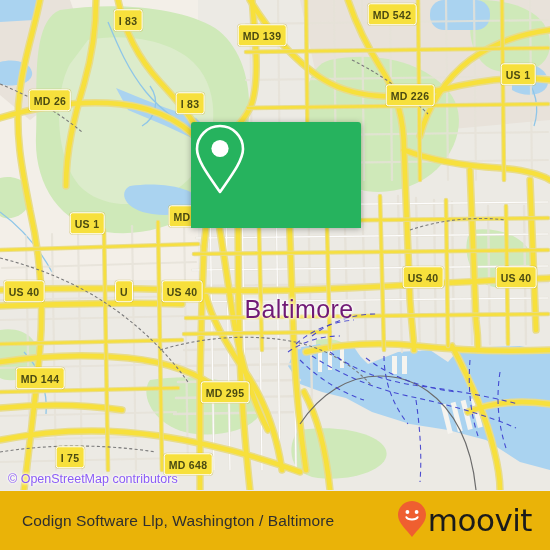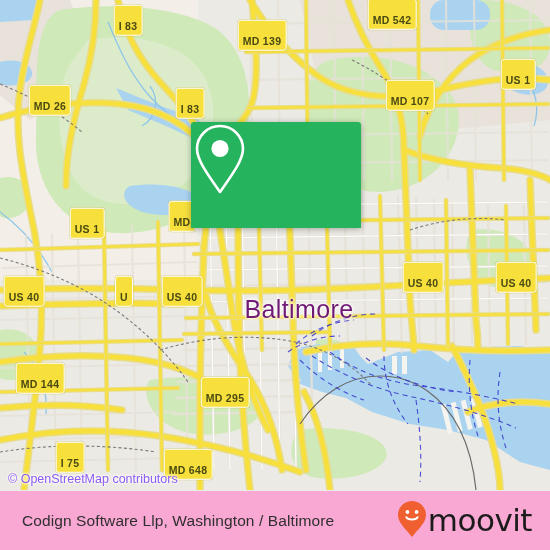--- a/index.html
+++ b/index.html
@@ -24,21 +24,21 @@
   .shield {
     position: absolute;
     background: #f7e03c;
     border: 1.6px solid #ffffff;
     border-radius: 3px;
     color: #4a4a12;
     font-size: 10.5px;
     font-weight: bold;
     letter-spacing: .3px;
     line-height: 1;
-    padding: 15px 4px 3px 4px;
+    padding: 6px 4px 3px 4px;
     white-space: nowrap;
     text-align: center;
     box-shadow: 0 0 0 .5px rgba(190,170,40,.45);
     transform: translate(-50%, -50%);
   }
   .city-label {
     position: absolute;
     transform: translate(-50%, -50%);
     color: #701a75;
     font-size: 25px;
@@ -89,21 +89,21 @@
     border-left: 11px solid transparent;
     border-right: 11px solid transparent;
     border-top: 12px solid #fcfcfc;
   }
 
   
   .footer {
     position: absolute;
     left: 0; top: 490px;
     width: 550px; height: 60px;
-    background: #f9a8d4;
+    background: #eab308;
     display: flex; align-items: center;
     border-top: 1px solid #ececec;
   }
   .footer-title {
     margin-left: 22px;
     font-size: 15.5px;
     color: #2f2f2f;
     letter-spacing: .1px;
     white-space: nowrap;
   }
@@ -421,21 +421,21 @@
         <path d="M312 336 C330 322 352 314 376 314"></path>
         <path d="M416 400 C420 428 422 456 420 482"></path>
       </g>
     </svg>
 
     <div class="shield" style="left:128px;top:20px">I 83</div>
     <div class="shield" style="left:262px;top:35px">MD 139</div>
     <div class="shield" style="left:392px;top:14px">MD 542</div>
     <div class="shield" style="left:50px;top:100px">MD 26</div>
     <div class="shield" style="left:190px;top:103px">I 83</div>
-    <div class="shield" style="left:410px;top:95px">MD 107</div>
+    <div class="shield" style="left:410px;top:95px">MD 226</div>
     <div class="shield" style="left:518px;top:74px">US 1</div>
     <div class="shield" style="left:87px;top:223px">US 1</div>
     <div class="shield" style="left:182px;top:216px">MD</div>
     <div class="shield" style="left:24px;top:291px">US 40</div>
     <div class="shield" style="left:124px;top:291px">U</div>
     <div class="shield" style="left:182px;top:291px">US 40</div>
     <div class="shield" style="left:423px;top:277px">US 40</div>
     <div class="shield" style="left:516px;top:277px">US 40</div>
     <div class="shield" style="left:40px;top:378px">MD 144</div>
     <div class="shield" style="left:225px;top:392px">MD 295</div>

